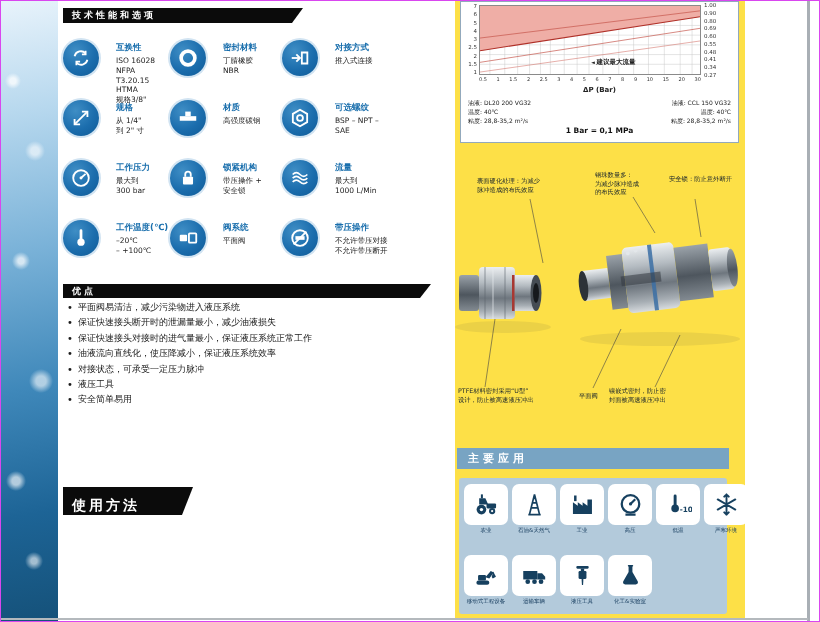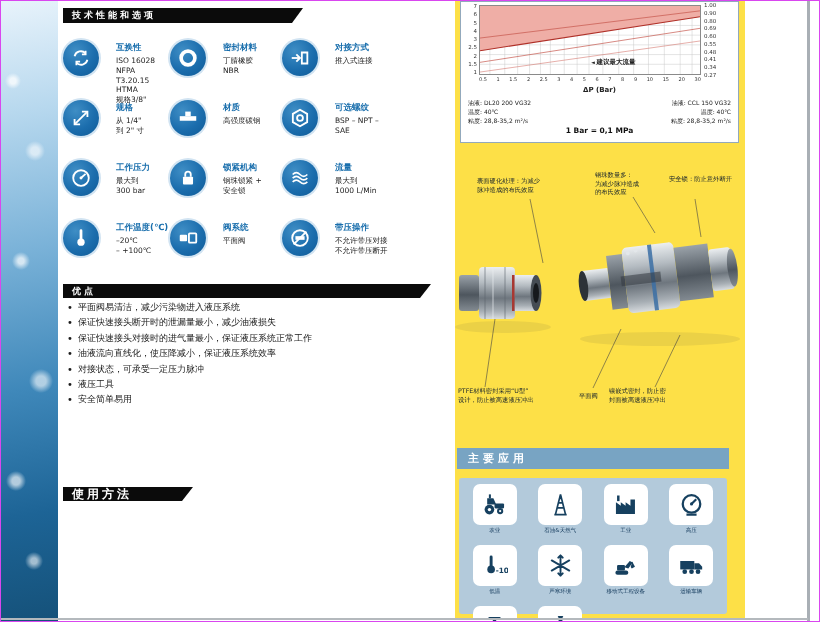--- a/index.html
+++ b/index.html
@@ -15,21 +15,21 @@
       radial-gradient(circle at 40px 380px, rgba(255,255,255,.6) 0 5px, rgba(255,255,255,0) 12px),
       radial-gradient(circle at 15px 480px, rgba(255,255,255,.65) 0 4px, rgba(255,255,255,0) 10px),
       radial-gradient(circle at 33px 560px, rgba(255,255,255,.6) 0 3px, rgba(255,255,255,0) 9px),
       linear-gradient(170deg,#e8f3fb 0%,#b7d8ee 18%,#7ab2d8 40%,#3f88ba 62%,#1d6496 82%,#155179 100%);}
 
   
   .blackbar{position:absolute;background:#0b0b0b;color:#fff;font-weight:bold;display:flex;align-items:center;
     padding-left:9px;letter-spacing:3px;clip-path:polygon(0 0,100% 0,calc(100% - 11px) 100%,0 100%);box-sizing:border-box;}
   #h-specs{left:62px;top:7px;width:240px;height:15px;font-size:9px;}
   #h-adv{left:62px;top:283px;width:368px;height:14px;font-size:9px;}
-  #h-use{left:62px;top:486px;width:130px;height:14px;font-size:12px;}
+  #h-use{left:62px;top:486px;width:130px;height:28px;font-size:14px;align-items:flex-end;}
 
   
   .spec-grid{position:absolute;left:62px;top:31px;width:376px;display:grid;
     grid-template-columns:107px 112px 157px;grid-auto-rows:60px;}
   .spec-item{display:flex;gap:17px;margin-top:8px;}
   .spec-icon{flex:0 0 36px;width:36px;height:36px;border-radius:50%;
     background:radial-gradient(circle at 35% 30%,#3f8ec5 0%,#1b6dad 55%,#0f5a96 100%);
     box-shadow:0 0 0 2px #d2e4f2;display:flex;align-items:center;justify-content:center;}
   .spec-icon svg{width:22px;height:22px;}
   .spec-label{color:#1a6fad;font-size:8.5px;font-weight:bold;margin-top:2px;}
@@ -70,21 +70,21 @@
   #ann-ptfe{left:3px;top:386px;width:118px;}
   #ann-flat{left:124px;top:391px;width:34px;}
   #ann-inlay{left:154px;top:386px;width:96px;}
 
   .illu{position:absolute;left:0;top:196px;width:290px;height:192px;}
 
   
   .apps-bar{position:absolute;left:2px;top:447px;width:272px;height:21px;background:#78a4c3;color:#fff;
     font-weight:bold;font-size:11px;display:flex;align-items:center;padding-left:11px;letter-spacing:4px;box-sizing:border-box;}
   .apps-panel{position:absolute;left:4px;top:477px;width:268px;height:136px;background:#b3cadb;border-radius:3px;
-    display:grid;grid-template-columns:repeat(4,1fr);gap:12px 4px;padding:6px 5px;box-sizing:border-box;}
+    display:grid;grid-template-columns:repeat(6,1fr);gap:18px 4px;padding:6px 5px;box-sizing:border-box;}
   .app-cell{display:flex;flex-direction:column;align-items:center;}
   .app-tile{width:44px;height:41px;background:#fff;border-radius:7px;display:flex;align-items:center;justify-content:center;}
   .app-tile svg{width:27px;height:27px;}
   .app-cap{font-size:5.5px;color:#143a5c;margin-top:2px;text-align:center;line-height:1.1;}
 
   
   .scan-right{position:absolute;left:806px;top:0;width:3px;height:622px;background:#a9afb5;}
   .scan-bottom{position:absolute;left:0;top:617px;width:807px;height:2px;background:#b4b9bd;}
 </style>
 </head>
@@ -195,21 +195,21 @@
       </div>
       <div class="spec-item">
         <div class="spec-icon">
           <svg viewBox="0 0 24 24">
             <rect x="6.5" y="10.5" width="11" height="8.5" rx="1" fill="#fff"></rect>
             <path d="M9 10.5V8a3 3 0 0 1 6 0v2.5" fill="none" stroke="#fff" stroke-width="2"></path>
           </svg>
         </div>
         <div class="spec-txt">
           <div class="spec-label">锁紧机构</div>
-          <div class="spec-desc">钢珠锁紧 +
+          <div class="spec-desc">带压操作 +
 安全锁</div>
         </div>
       </div>
       <div class="spec-item">
         <div class="spec-icon">
           <svg viewBox="0 0 24 24">
             <g fill="none" stroke="#fff" stroke-width="1.8">
               <path d="M4 8.2c2.6-2.6 5.3-2.6 8 0s5.4 2.6 8 0"></path>
               <path d="M4 12.2c2.6-2.6 5.3-2.6 8 0s5.4 2.6 8 0"></path>
               <path d="M4 16.2c2.6-2.6 5.3-2.6 8 0s5.4 2.6 8 0"></path>

